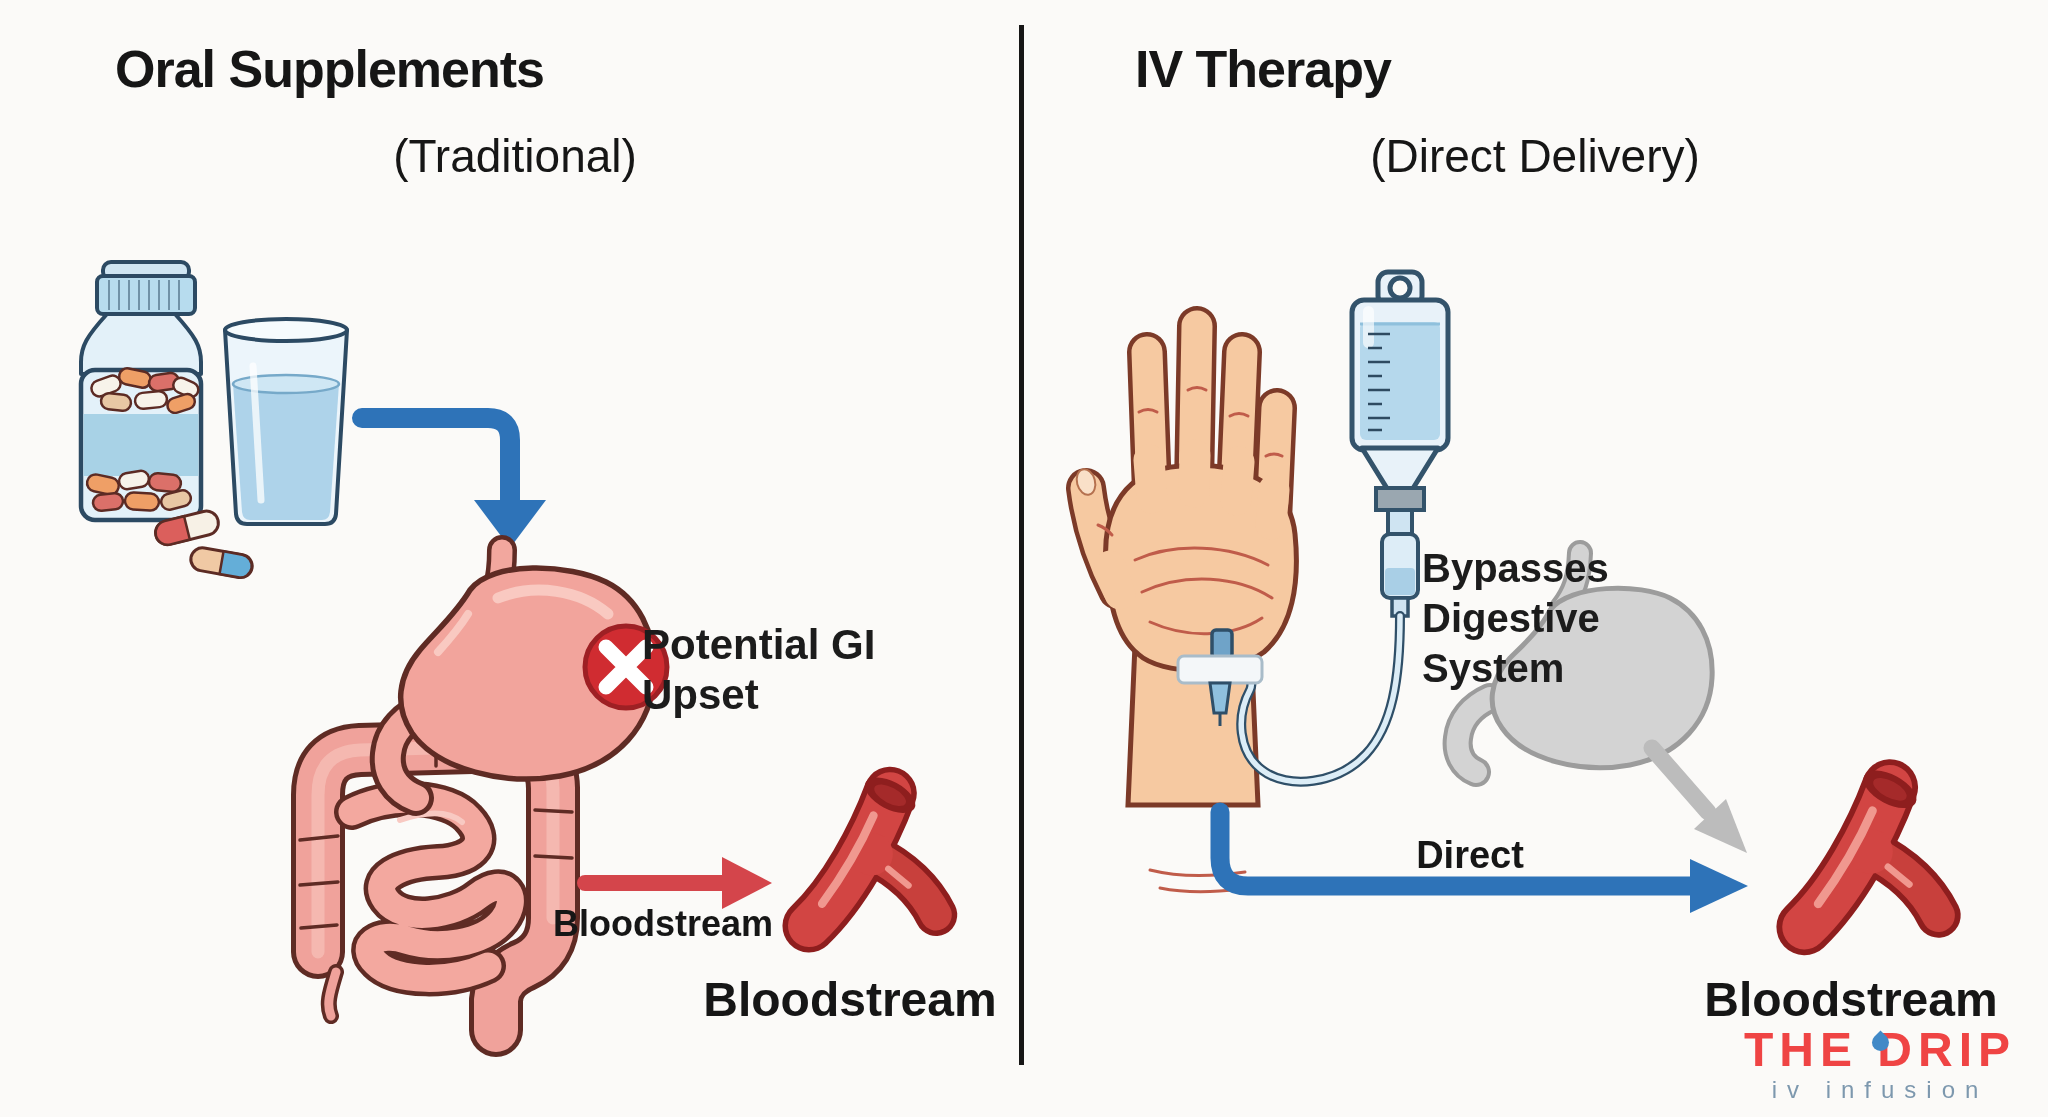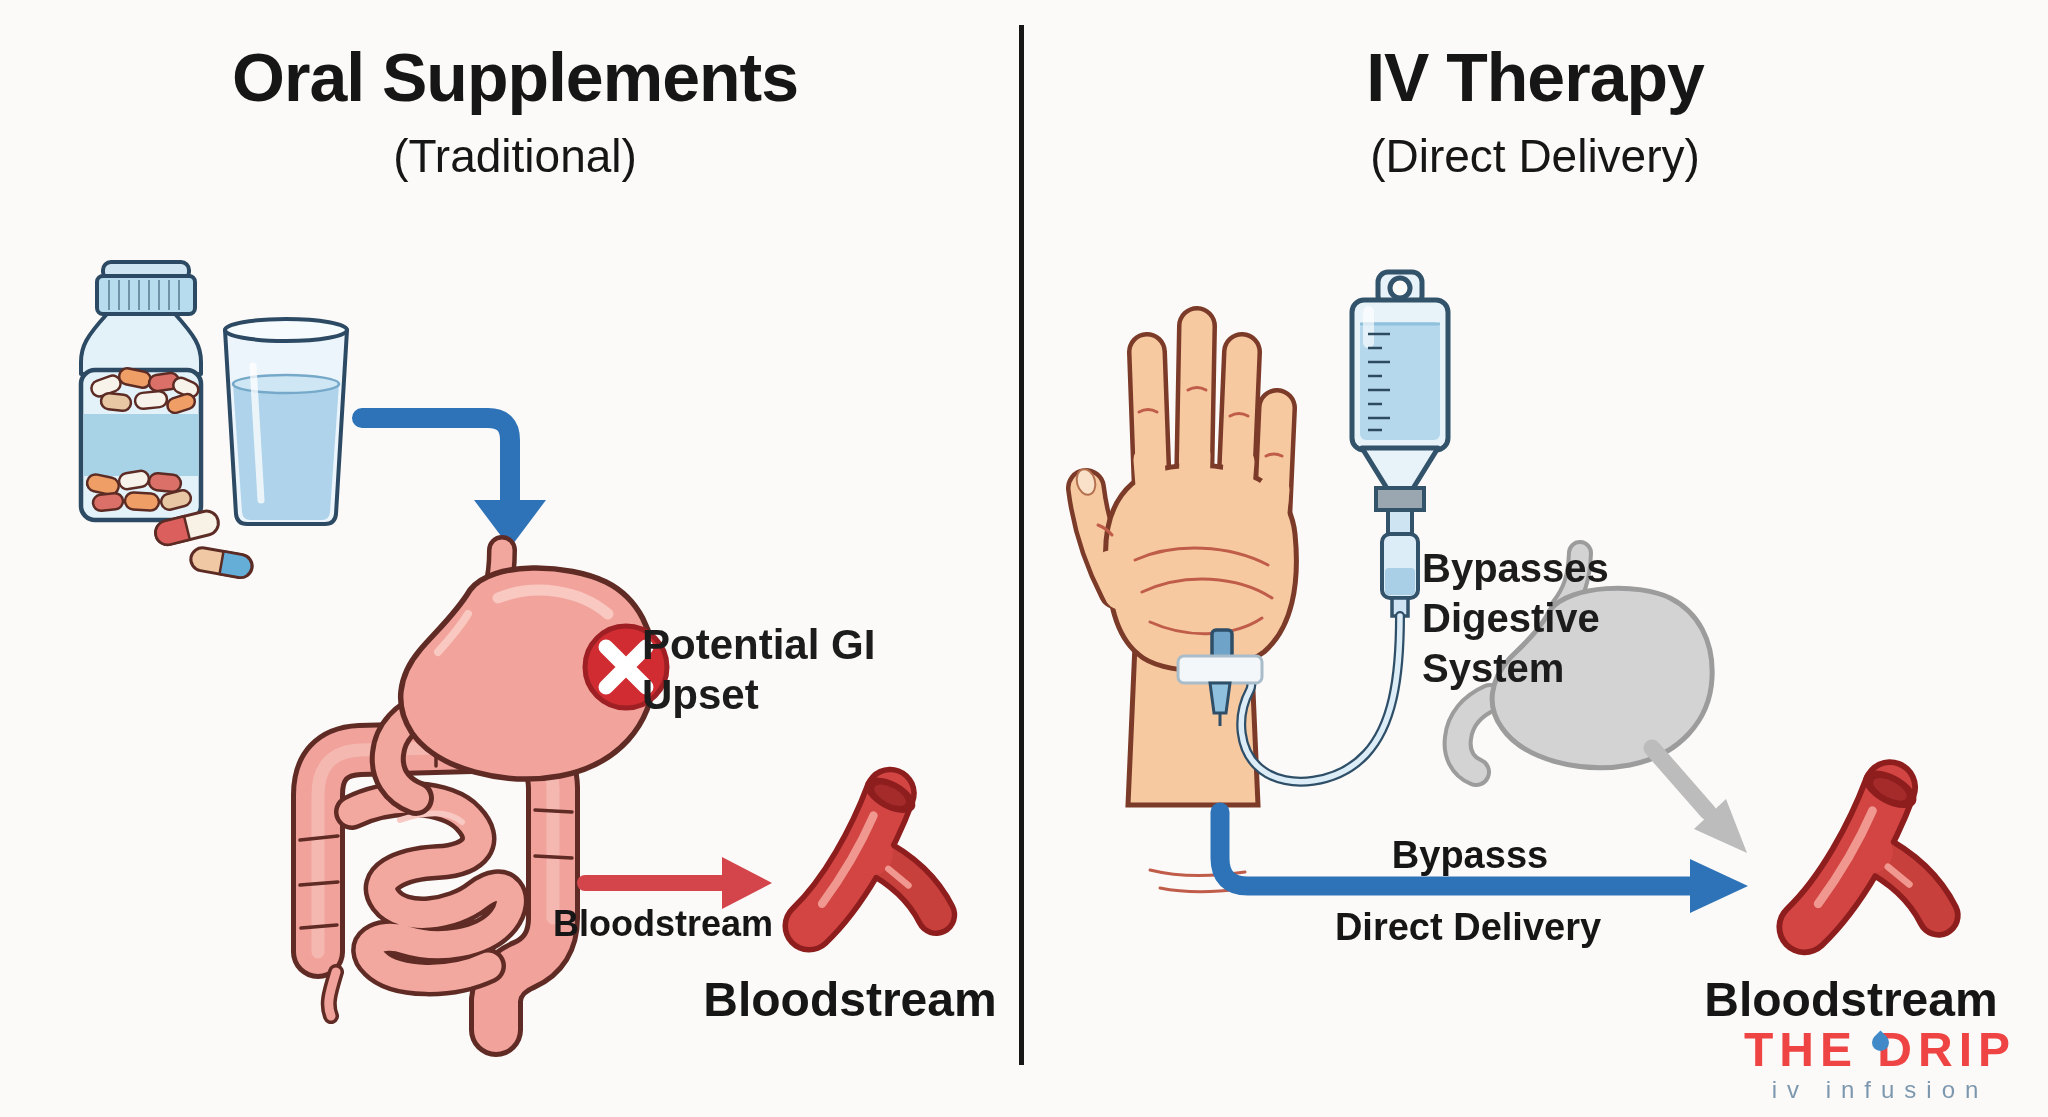--- a/index.html
+++ b/index.html
@@ -1,20 +1,20 @@
 <!DOCTYPE html>
 <html><head>
 <meta charset="utf-8">
 <style>
   html,body{margin:0;padding:0;background:#e8e8e8;}
   .stage{position:relative;width:2048px;height:1117px;background:#fbfaf8;overflow:hidden;
          font-family:"Liberation Sans", sans-serif;color:#161616;}
   .stage svg.art{position:absolute;left:0;top:0;}
   .label{position:absolute;}
-  .title{font-size:68px;font-weight:700;letter-spacing:-1px;text-align:center;line-height:1.05;}
+  .title{font-size:52px;font-weight:700;letter-spacing:-1px;text-align:left;line-height:1.05;}
   .subtitle{font-size:46px;font-weight:500;text-align:center;line-height:1.05;}
   .t-left{left:115px;width:800px;top:42px;}
   .st-left{left:115px;width:800px;top:132px;}
   .t-right{left:1135px;width:800px;top:42px;}
   .st-right{left:1135px;width:800px;top:132px;}
   .warning{left:642px;top:620px;width:240px;font-size:42px;font-weight:600;line-height:1.2;color:#1c1c1c;}
   .bypass-note{left:1422px;top:543px;width:175px;font-size:40px;font-weight:600;line-height:1.25;color:#1c1c1c;}
   .bs-small-left{left:503px;top:903px;width:320px;font-size:36px;font-weight:600;text-align:center;}
   .bs-big-left{left:650px;top:972px;width:400px;font-size:48px;font-weight:600;text-align:center;}
   .bypasss{left:1320px;top:834px;width:300px;font-size:38px;font-weight:600;text-align:center;}
@@ -254,22 +254,21 @@
   <div class="label title t-left">Oral Supplements</div>
   <div class="label subtitle st-left">(Traditional)</div>
   <div class="label title t-right">IV Therapy</div>
   <div class="label subtitle st-right">(Direct Delivery)</div>
 
   <div class="label warning">Potential GI Upset</div>
   <div class="label bs-small-left">Bloodstream</div>
   <div class="label bs-big-left">Bloodstream</div>
 
   <div class="label bypass-note">Bypasses Digestive System</div>
-  <div class="label bypasss">Bypasss</div>
-  <div class="label direct-delivery">Direct Delivery</div>
+  <div class="label bypasss">Direct</div>
   <div class="label bs-right">Bloodstream</div>
 
   <div class="label logo">
     <span class="logo-text">THE DRIP</span>
     <span class="logo-drop"></span>
   </div>
   <div class="label logo-tagline">iv infusion</div>
 
 </div>
 

